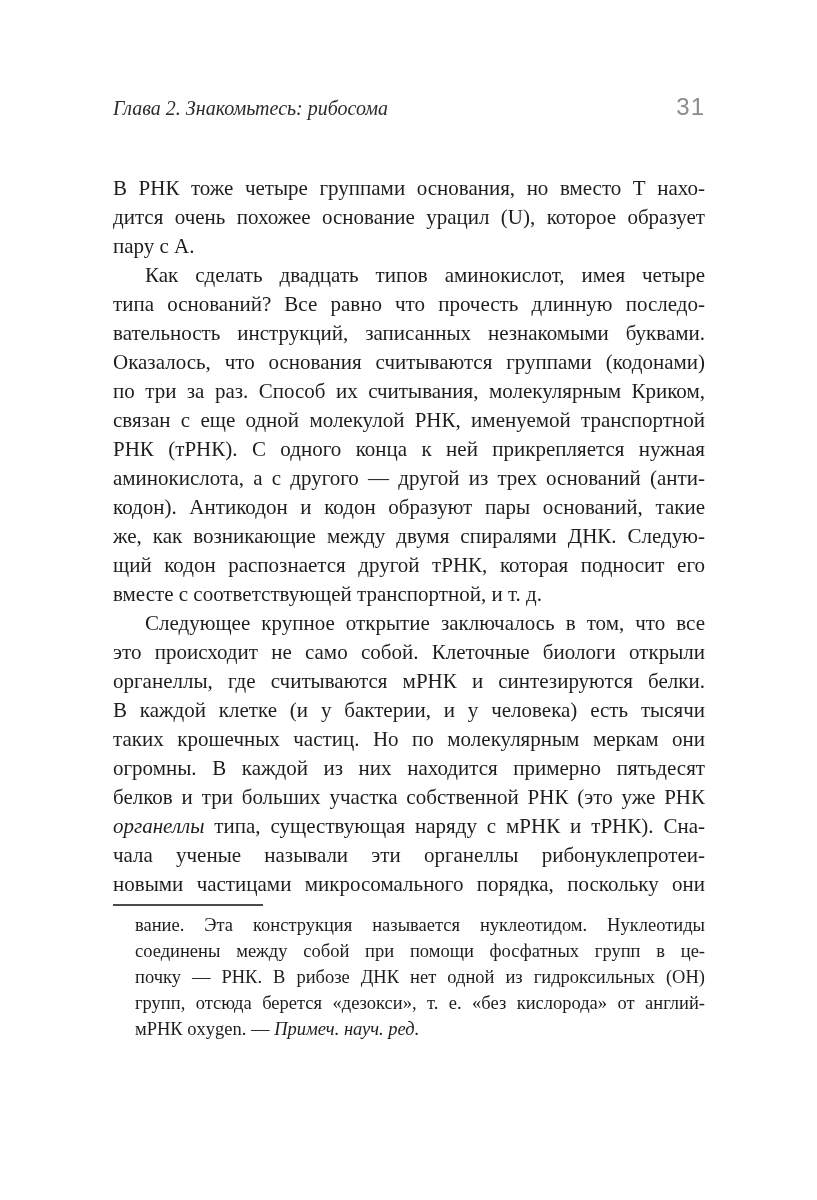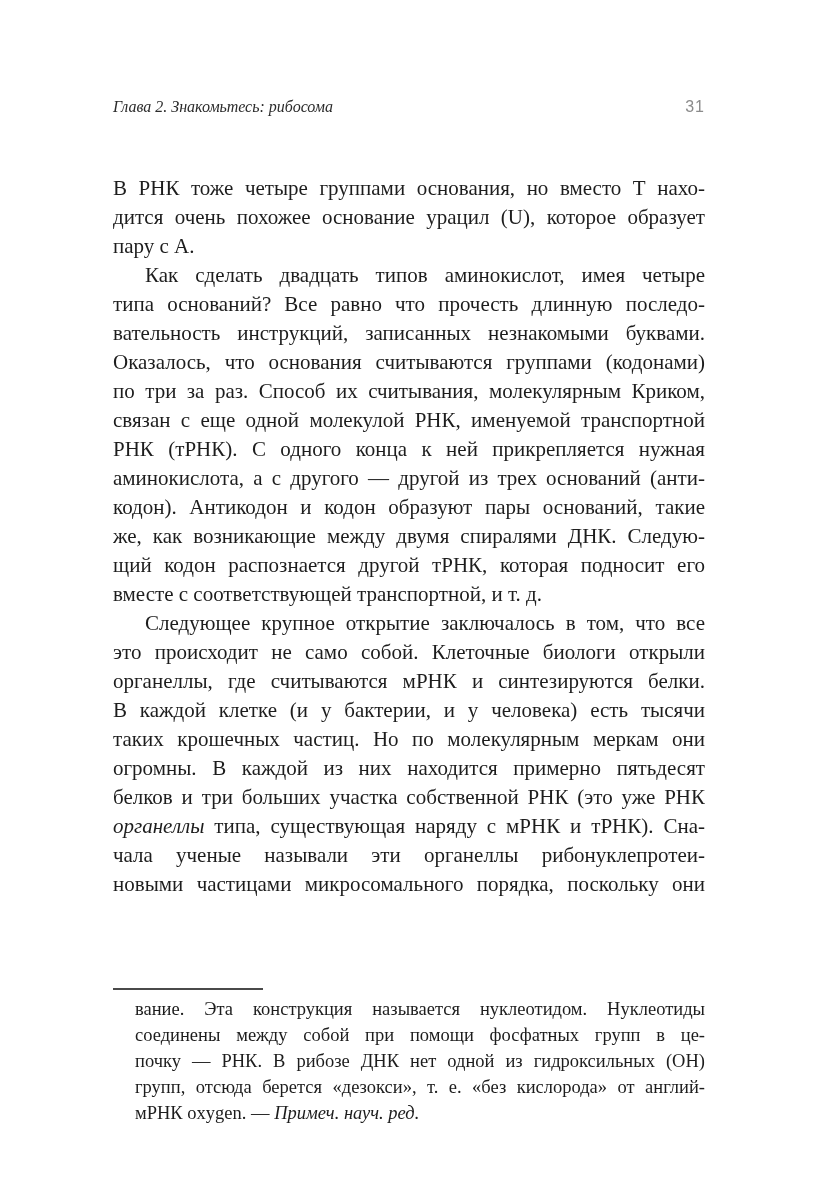--- a/index.html
+++ b/index.html
@@ -22,26 +22,26 @@
     width: 592px;
     top: 92px;
     height: 30px;
     display: flex;
     justify-content: space-between;
     align-items: baseline;
     line-height: 30px;
   }
   .running-title {
     font-style: italic;
-    font-size: 16px;
+    font-size: 20px;
     color: var(--header-color, #2b2b2b);
   }
   .page-number {
     font-family: "Liberation Sans", sans-serif;
-    font-size: 16px;
+    font-size: 24px;
     color: var(--page-number-color, #8b8b8b);
     letter-spacing: 1px;
   }
   .body-text {
     position: absolute;
     left: 113px;
     width: 592px;
     top: 174px;
     font-size: 21px;
   }
@@ -55,21 +55,21 @@
   .line.indent {
     text-indent: 32px;
   }
   .line.para-end {
     text-align-last: left;
   }
   .footnote {
     position: absolute;
     left: 113px;
     width: 592px;
-    top: 988px;
+    top: 904px;
   }
   .footnote-rule {
     width: 150px;
     height: 0;
     border-top: 2px solid var(--rule-color, #4a4a4a);
     margin-bottom: 6px;
   }
   .footnote-lines {
     padding-left: 22px;
     font-size: 18.5px;

